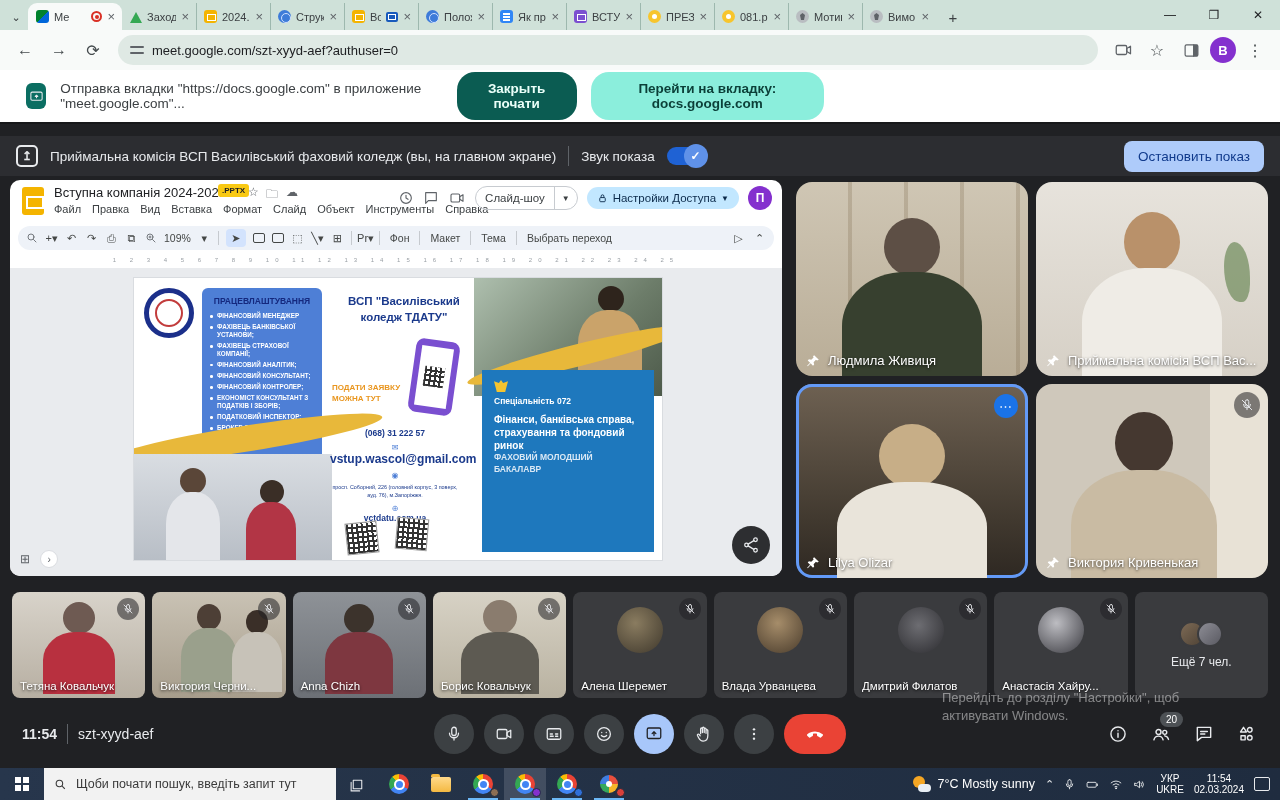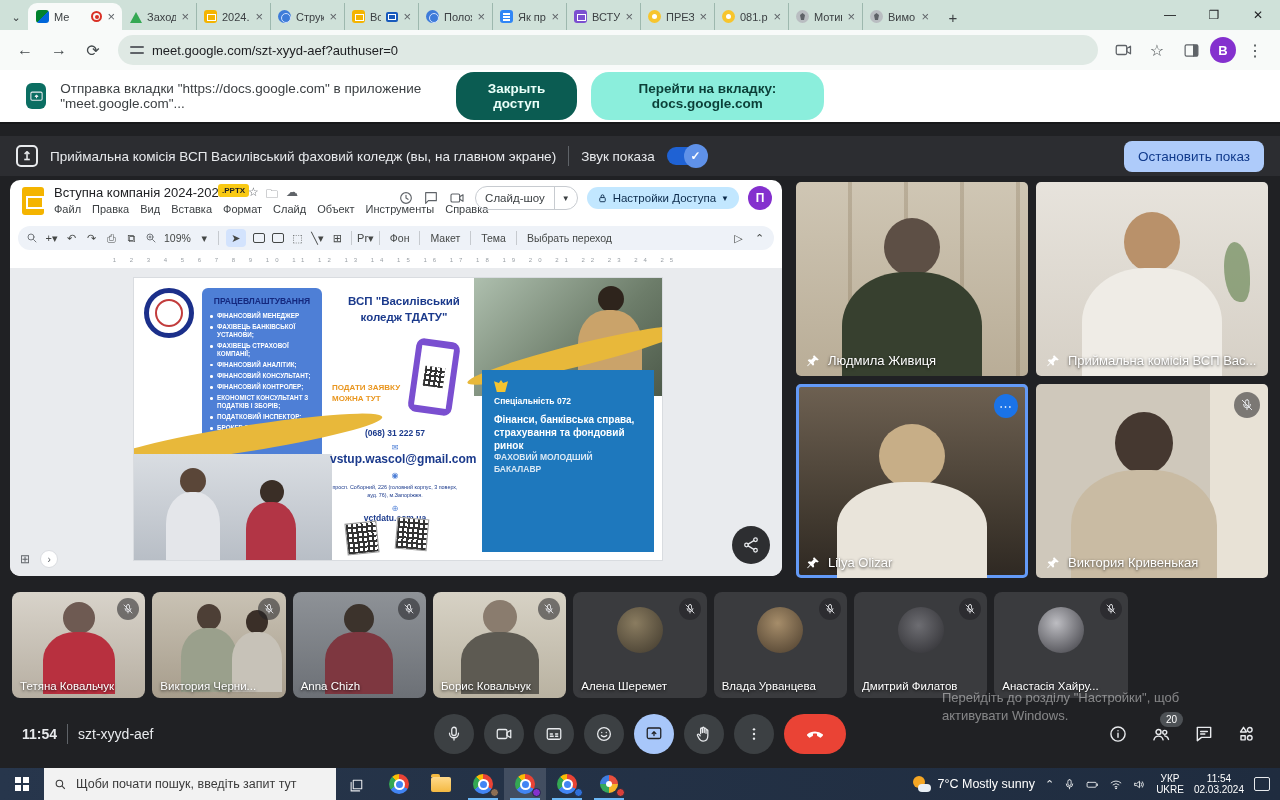--- a/index.html
+++ b/index.html
@@ -127,21 +127,21 @@
   .sl-trident{width:14px;height:12px;background:#f4c430;clip-path:polygon(50% 0,65% 25%,100% 10%,80% 100%,20% 100%,0 10%,35% 25%);margin-bottom:4px;}
   .sl-spec-label{font-size:8.5px;font-weight:bold;color:#fff;margin-bottom:7px;}
   .sl-spec-name{font-size:10px;font-weight:bold;color:#fff;line-height:1.3;}
   .sl-degree{font-size:8.5px;font-weight:bold;color:#d9e8f5;line-height:1.4;}
   .ph{position:absolute;}
   .ph .p-head{position:absolute;border-radius:50%;}
   .ph .p-torso{position:absolute;border-radius:45% 45% 0 0;}
 
   
   .pgrid{position:absolute;top:58px;left:796px;width:472px;height:396px;display:grid;grid-template-columns:1fr 1fr;grid-template-rows:1fr 1fr;gap:8px;}
-  .ptile{position:relative;border-radius:5px;overflow:hidden;background:#3c4043;}
+  .ptile{position:relative;border-radius:16px;overflow:hidden;background:#3c4043;}
   .ptile.active{outline:3px solid #639af7;outline-offset:-3px;}
   .namebar{position:absolute;left:10px;bottom:8px;display:flex;align-items:center;gap:8px;z-index:3;}
   .namebar .nm{font-size:13px;color:#fff;text-shadow:0 1px 3px rgba(0,0,0,.8);white-space:nowrap;}
   .mutebadge{position:absolute;top:8px;right:8px;width:26px;height:26px;border-radius:50%;background:rgba(32,33,36,.55);display:flex;align-items:center;justify-content:center;z-index:3;}
   .morebadge{position:absolute;top:10px;right:10px;width:24px;height:24px;border-radius:50%;background:#1a73e8;color:#fff;display:flex;align-items:center;justify-content:center;font-size:13px;letter-spacing:1px;z-index:3;}
   .bg-ludmila{background:linear-gradient(180deg,#cfc6b4,#b9ad97);}
   .bg-ludmila::before{content:"";position:absolute;left:0;top:0;right:0;height:100%;background:repeating-linear-gradient(90deg,transparent 0 52px,rgba(120,100,70,.25) 52px 56px);}
   .bg-komisia{background:linear-gradient(180deg,#e7e3dc,#d6d0c6);}
   .bg-komisia::after{content:"";position:absolute;right:18px;top:60px;width:26px;height:60px;background:#6e8a5a;border-radius:40% 60% 30% 60%;opacity:.7;}
   .bg-lilya{background:linear-gradient(180deg,#6e6152,#41392f 70%,#2e2822);}
@@ -316,21 +316,21 @@
   </div>
 
   <div class="banner">
     <div class="banner-ic">
       <svg width="15" height="15" viewBox="0 0 24 24" class="ic">
           <rect x="3" y="5" width="18" height="13" rx="2"></rect>
           <path d="M12 14v-4m0 0l-2 2m2-2l2 2"></path>
         </svg>
     </div>
     <div class="banner-text">Отправка вкладки "https://docs.google.com" в приложение "meet.google.com"...</div>
-    <button class="btn-stop-access">Закрыть доступ</button>
+    <button class="btn-stop-access">Закрыть почати</button>
     <button class="btn-goto-tab">Перейти на вкладку: docs.google.com</button>
   </div>
 
   <div class="meet">
 
     <div class="presentbar">
       <div class="presentbar-ic">↥</div>
       <div class="presentbar-title">Приймальна комісія ВСП Василівський фаховий коледж (вы, на главном экране)</div>
       <div class="vsep"></div>
       <div class="sound-label">Звук показа</div>
@@ -685,20 +685,27 @@
           <svg width="12" height="12" viewBox="0 0 24 24" class="ic">
               <rect x="9" y="3" width="6" height="11" rx="3"></rect>
               <path d="M6 11a6 6 0 0 0 12 0M12 17v3M4 4l16 16"></path>
             </svg>
         </div>
         <div class="namebar">
             <span class="nm">Анастасія Хайру...</span>
           </div>
       </div>
 
+      <div class="stile more-tile">
+        <div class="more-avs">
+            <i></i>
+            <i></i>
+          </div>
+        <div class="more-label">Ещё 7 чел.</div>
+      </div>
     </div>
 
     <div class="controls">
       <div class="ctrl-left">
         <span>11:54</span>
         <span class="vsep"></span>
         <span class="code">szt-xyyd-aef</span>
       </div>
       <div class="ctrl-center">
         <div class="cbtn">

